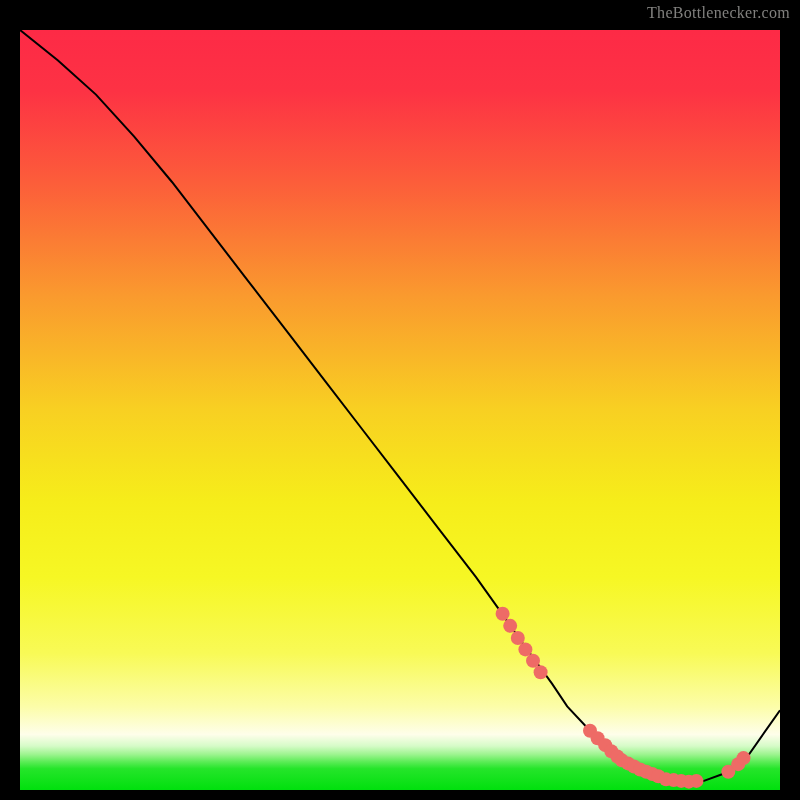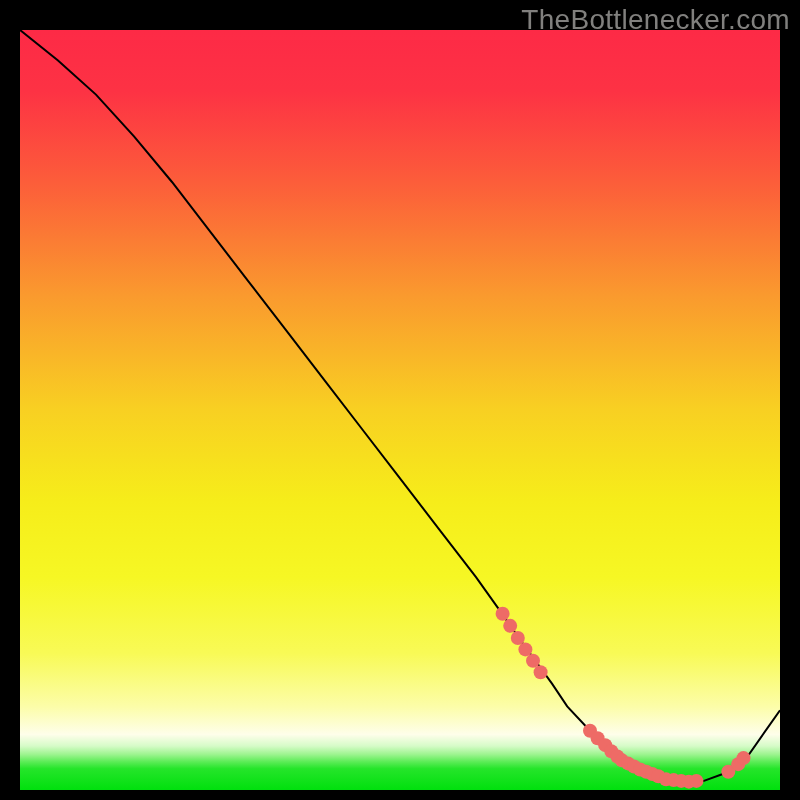--- a/index.html
+++ b/index.html
@@ -13,22 +13,22 @@
   .stage {
     position: relative;
     width: 800px;
     height: 800px;
     background: #000000;
   }
   .attribution {
     position: absolute;
     top: 4px;
     right: 10px;
-    font-family: Liberation Sans, sans-serif;
-    font-size: 28px;
+    font-family: Liberation Serif, serif;
+    font-size: 16px;
     color: #81807e;
     letter-spacing: 0.3px;
   }
   .plot {
     position: absolute;
     left: 20px;
     top: 30px;
     width: 760px;
     height: 760px;
   }

